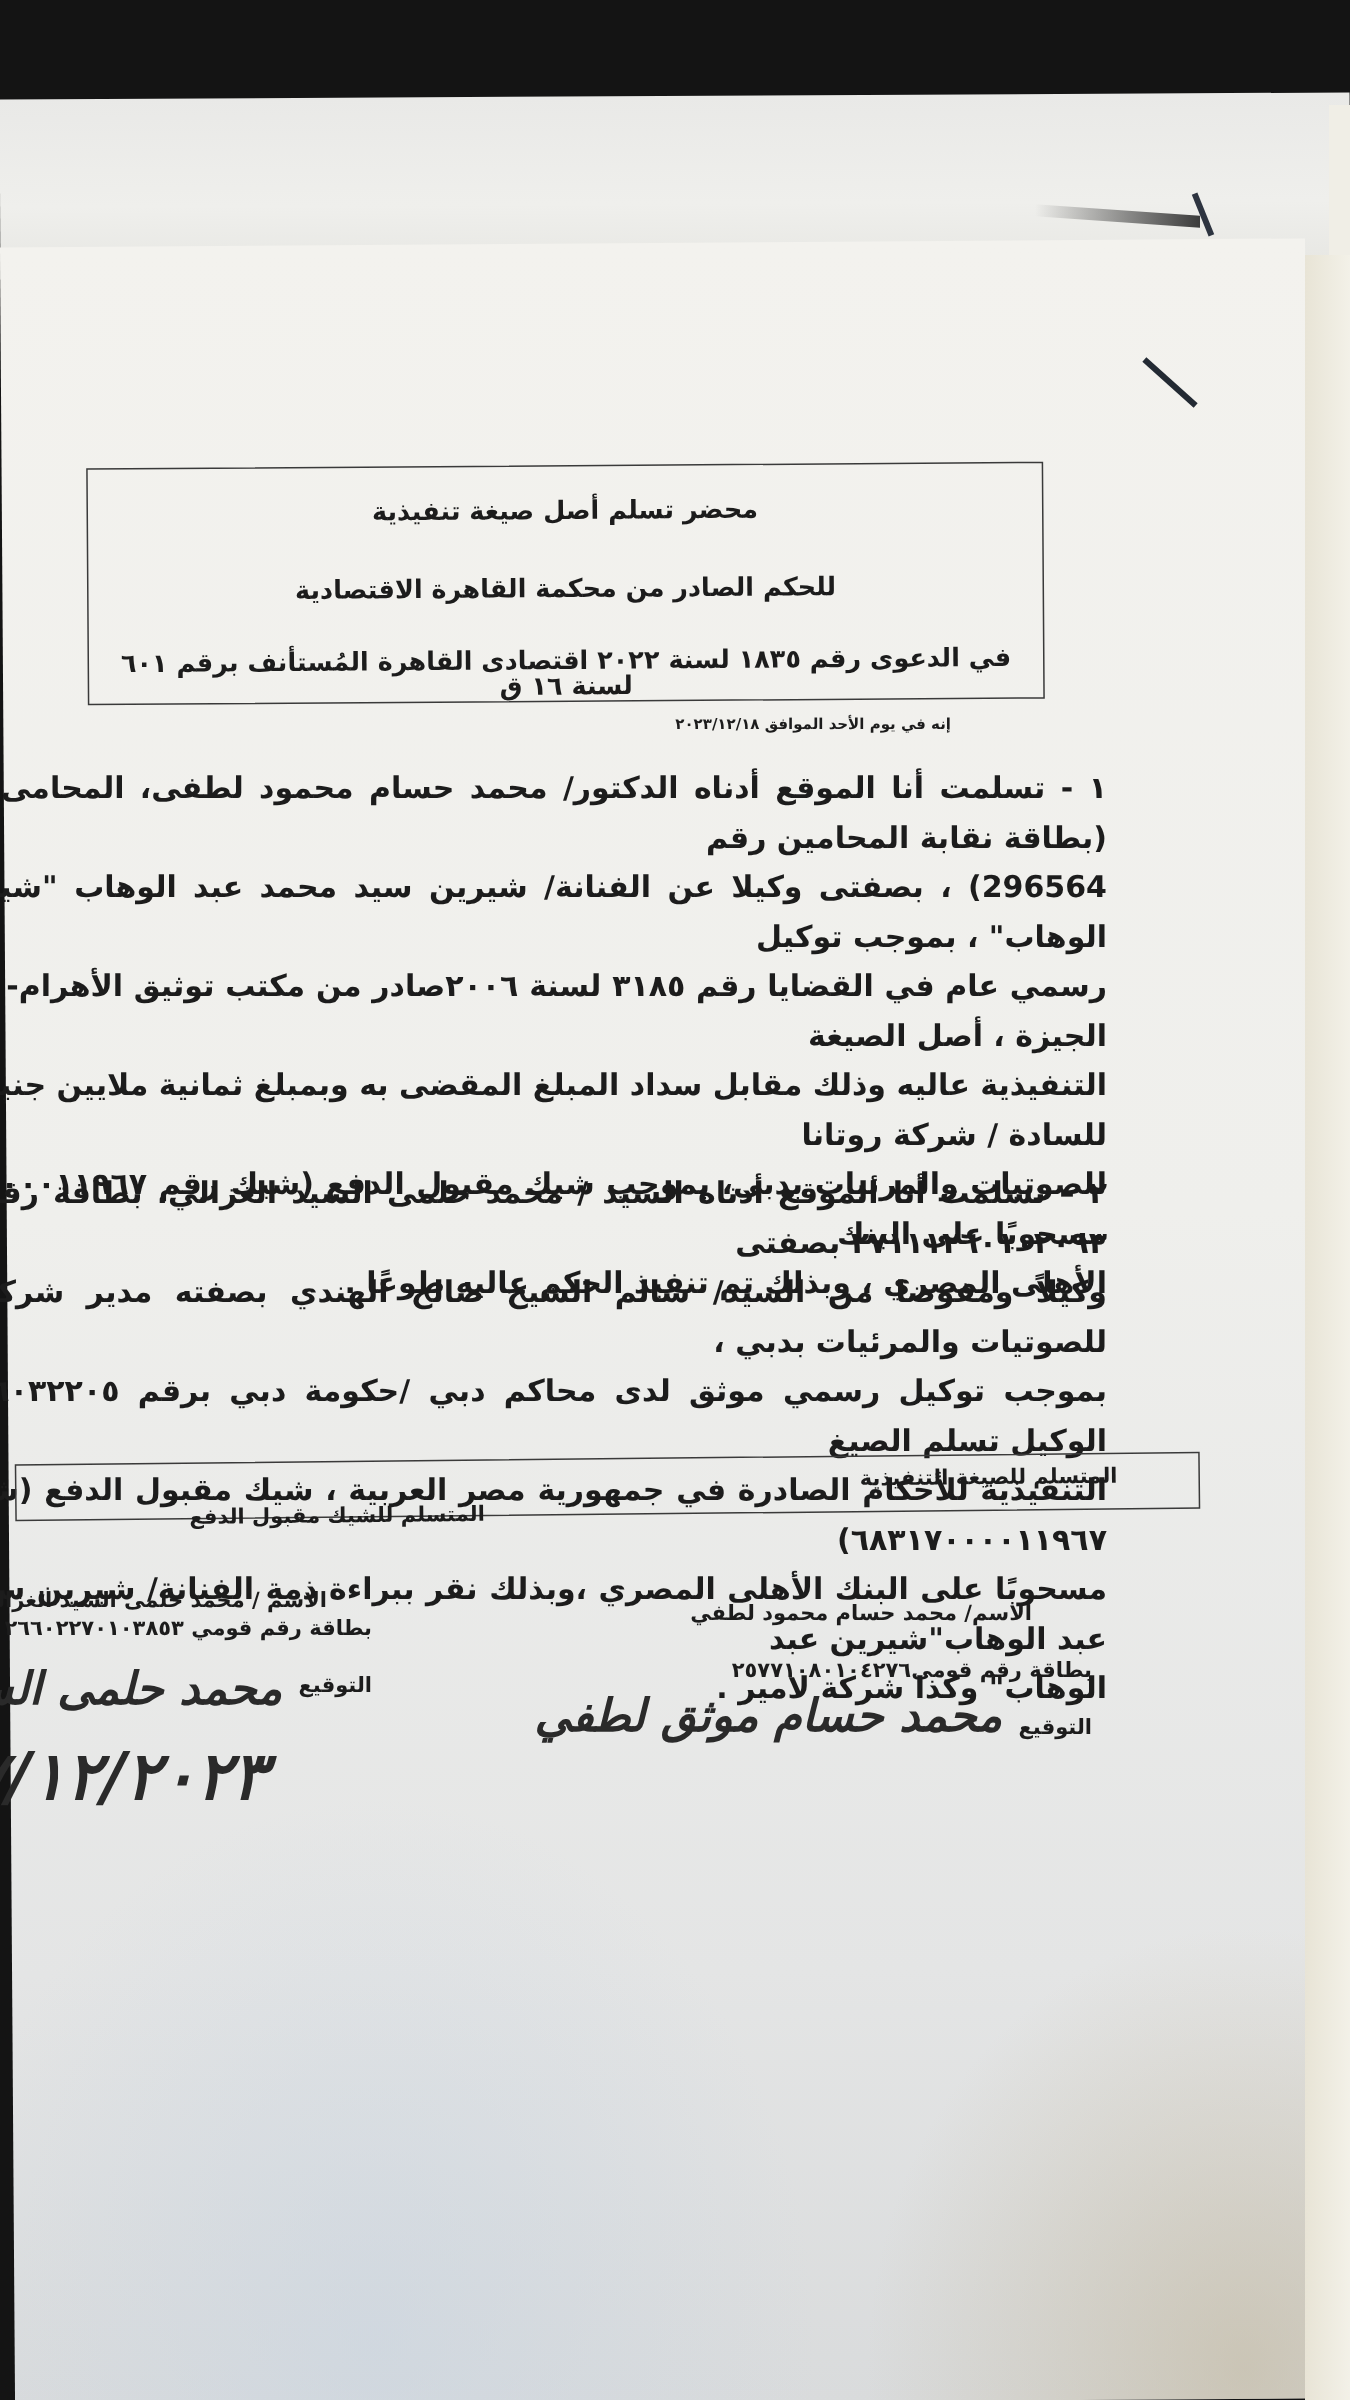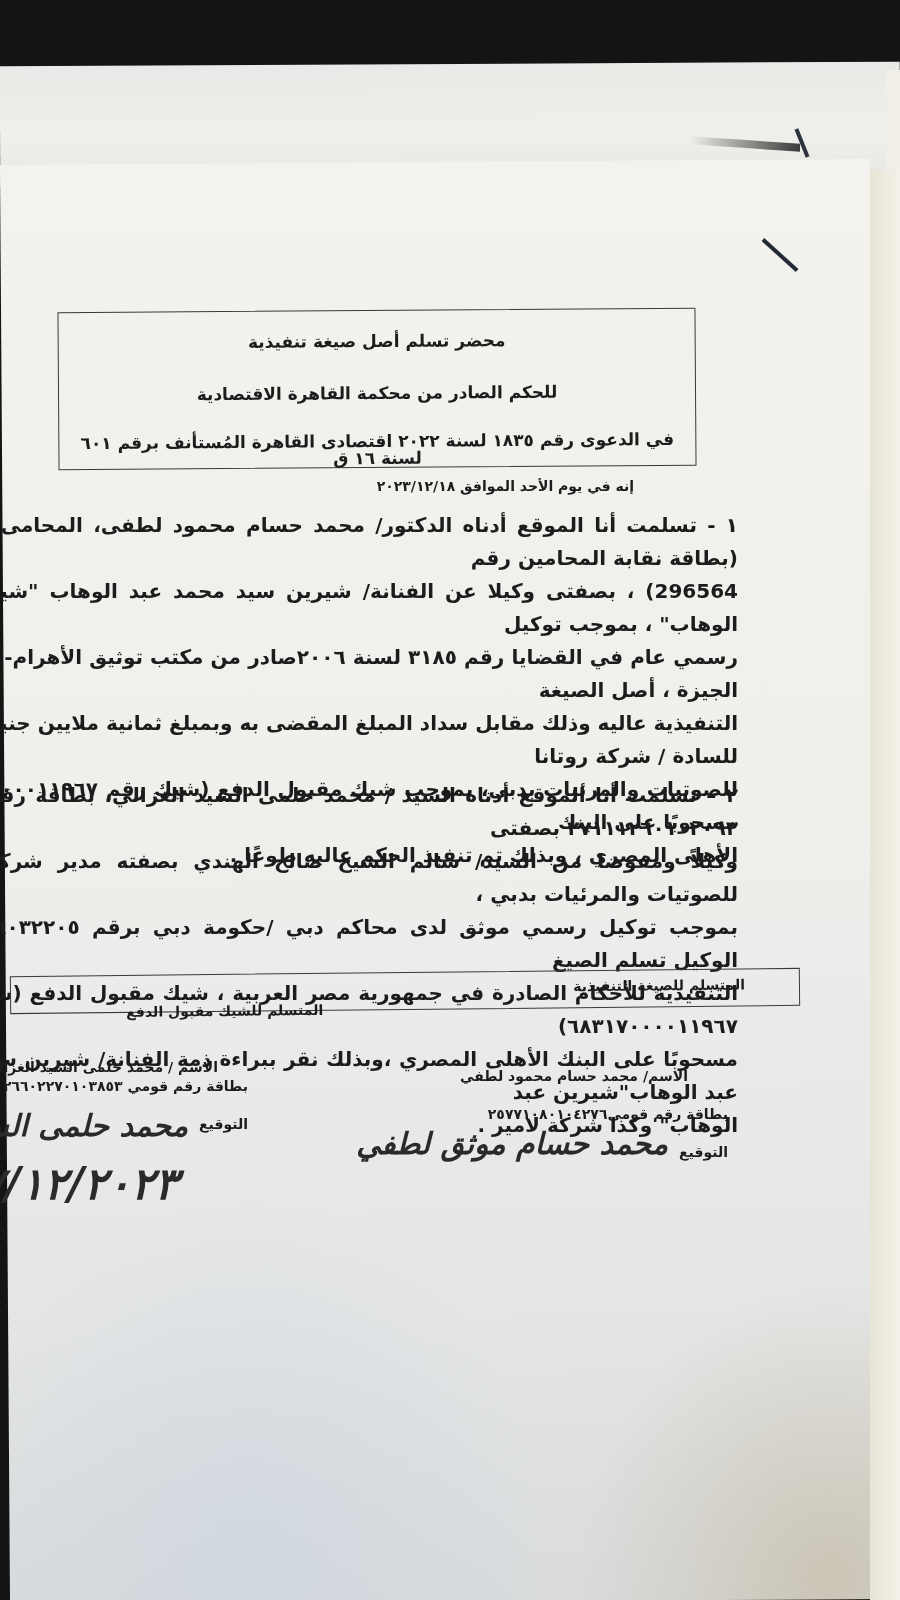--- a/index.html
+++ b/index.html
@@ -50,21 +50,21 @@
   }
   .title-box {
     position: absolute; left: 58px; top: 310px; width: 636px; height: 156px;
     border: 1.5px solid #3a3a3a;
     transform: rotate(-0.4deg);
     text-align: center;
   }
   .title-line { font-weight: bold; font-size: 17px; line-height: 1; position: absolute; left: 0; right: 0; }
   .t1 { top: 22px; } .t2 { top: 74px; } .t3 { top: 122px; }
   .date-line {
-    position: absolute; right: 174px; top: 478px; font-size: 14px; font-weight: 600;
+    position: absolute; right: 174px; top: 478px; font-size: 10px; font-weight: 600;
   }
   .para {
     position: absolute; right: 70px; width: 820px; font-size: 20px; font-weight: 700;
     line-height: 33px; text-align: justify; text-align-last: right;
   }
   .p1 { top: 509px; }
   .p2 { top: 779px; }
   .sig-header {
     position: absolute; left: 10px; top: 972px; width: 788px; height: 36px;
     border: 1.3px solid #3a3a3a; transform: rotate(-0.6deg);

